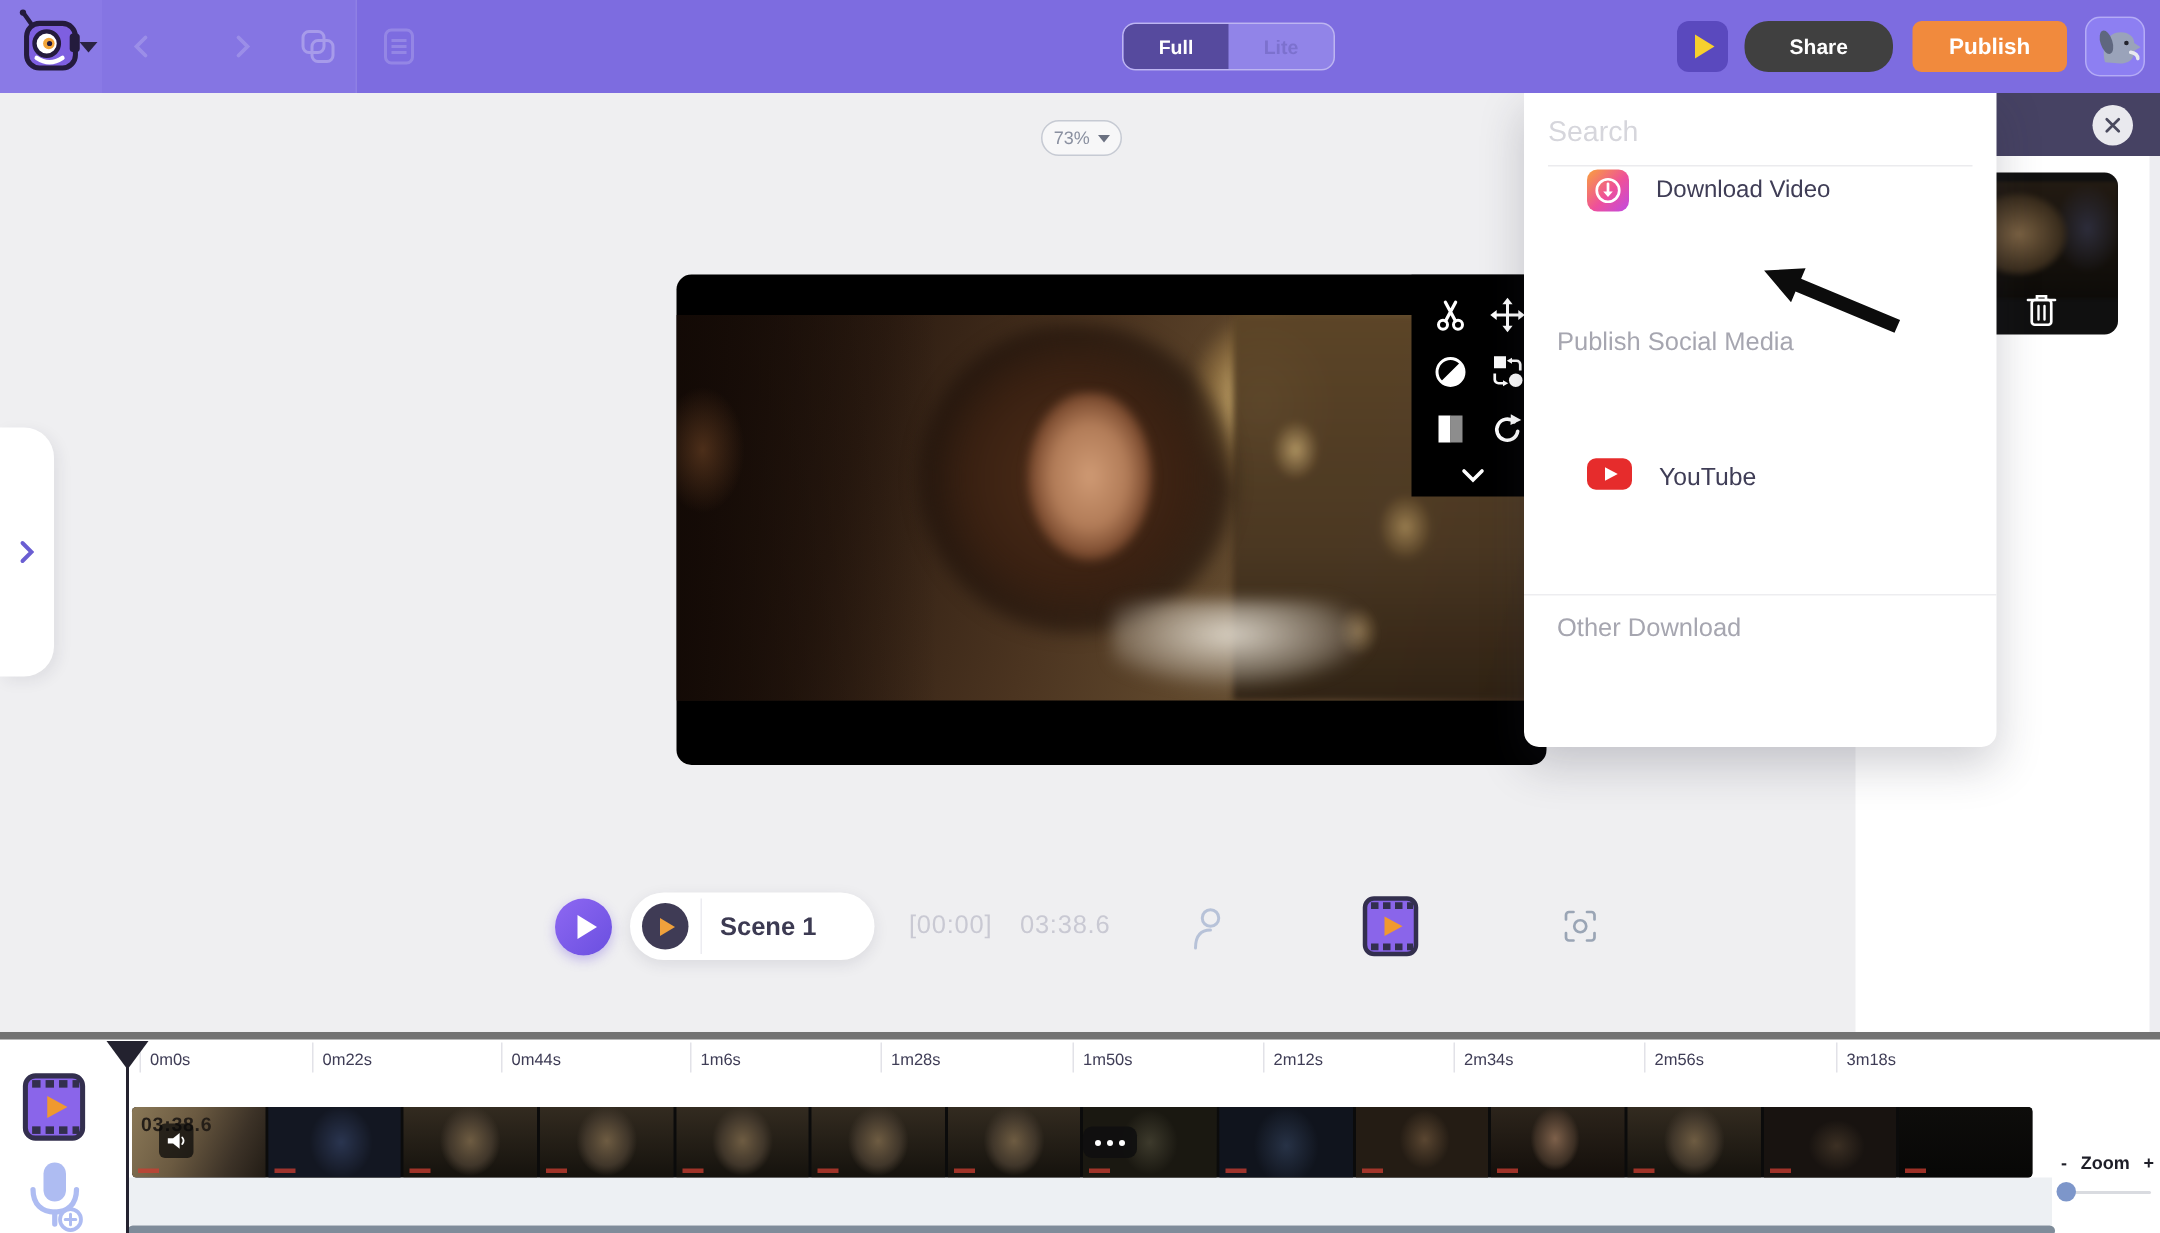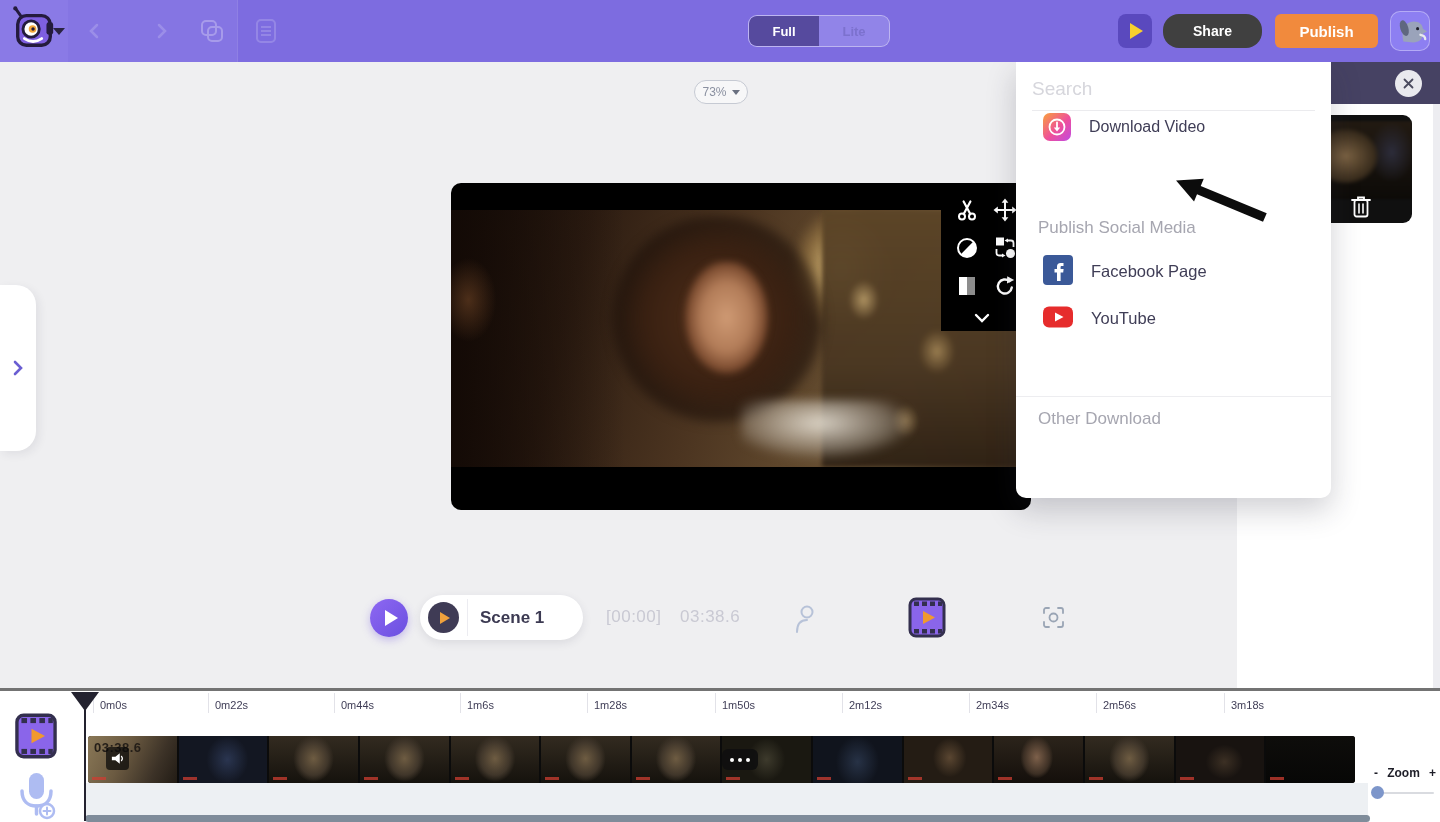--- a/index.html
+++ b/index.html
@@ -71,31 +71,31 @@
   .rp-scroll{right:0;top:42px;width:7px;height:584px;background:#ededf1;}
   .thumb-card{left:73px;top:53px;width:102px;height:108px;background:#101010;border-radius:9px;cursor:pointer;overflow:hidden;}
   .thumb-art{left:0;top:6px;width:100%;height:78px;background:radial-gradient(40px 34px at 35% 45%,#7a6142,#3a2d1d 70%,transparent 85%),radial-gradient(30px 40px at 80% 40%,#2c2c3a,transparent 75%),linear-gradient(180deg,#221a12,#0d0b08);filter:blur(1px);}
   .thumb-trash{left:40px;top:80px;color:#fff;cursor:pointer;}
 
   
   .dropdown{left:1016px;top:62px;width:315px;height:436px;background:#fff;border-radius:0 0 10px 10px;box-shadow:0 12px 30px rgba(40,40,60,.22);z-index:30;}
   .search-wrap{left:16px;top:10px;width:283px;}
   .search-input{width:100%;border:none;outline:none;border-bottom:1px solid #ebebee;font-family:"Liberation Sans",sans-serif;font-size:19px;color:#3f3d56;padding:6px 0 10px 0;background:transparent;}
   .search-input::placeholder{color:#d6d6dc;}
-  .menu-item{left:1px;width:327px;height:50px;display:flex;align-items:center;padding-left:26px;box-sizing:border-box;cursor:pointer;}
+  .menu-item{left:16px;width:327px;height:50px;display:flex;align-items:center;padding-left:26px;box-sizing:border-box;cursor:pointer;}
   .menu-item.active{background:#f2f2f4;border-left:4px solid #f0a63d;padding-left:22px;}
   .mi-label{margin-left:18px;font-size:16px;color:#3f3d56;}
   .sec-label{left:22px;font-size:17px;color:#a6a6b0;}
   .menu-div{left:0;width:315px;height:1px;background:#ededf0;}
   .ic-dl{width:28px;height:28px;border-radius:7px;flex:none;}
   .soc-item{height:47px;}
   .cursor-arrow{left:158px;top:110px;width:95px;height:54px;z-index:5;pointer-events:none;}
 
   
-  .timeline{left:0;top:688px;width:1440px;height:134px;background:#fff;border-top:3px solid #737373;box-sizing:border-box;z-index:20;}
+  .timeline{left:0;top:688px;width:1440px;height:134px;background:#fff;border-top:5px solid #737373;box-sizing:border-box;z-index:20;}
   .tick{top:2px;width:1px;height:20px;background:#e2e2e8;}
   .rlabel{top:8px;font-size:11px;color:#3f3d56;}
   .ph-tri{left:71px;top:1px;width:0;height:0;border-left:14px solid transparent;border-right:14px solid transparent;border-top:19px solid #23222f;cursor:grab;z-index:8;}
   .ph-line{left:84px;top:1px;width:2px;height:129px;background:#23222f;z-index:8;}
   .track-ic{cursor:pointer;}
   .strip{left:88px;top:45px;width:1267px;height:47px;background:#0b0b0b;border-radius:3px;display:flex;gap:2px;overflow:hidden;cursor:pointer;z-index:2;}
   .fr{flex:1;position:relative;background:linear-gradient(180deg,#2a241c,#191411);}
   .fr::after{content:"";position:absolute;left:4px;bottom:3px;width:14px;height:3px;background:rgba(205,62,50,.75);}
   .fr:nth-child(1){background:linear-gradient(115deg,#8a7857 0%,#6b5a41 40%,#3c3227 75%,#221c15 100%);}
   .fr:nth-child(2){background:radial-gradient(30px 34px at 55% 50%,#2a3550,#131722 70%),linear-gradient(180deg,#10131c,#0a0c12);}
@@ -327,29 +327,20 @@
           <path d="M10 5.5 v6" stroke="#fff" stroke-width="1.8" stroke-linecap="round"></path>
           <polygon points="6.8,10.6 13.2,10.6 10,14.4" fill="#fff"></polygon>
         </svg>
       </span>
       <span class="mi-label">Download Video</span>
     </div>
     <svg class="abs cursor-arrow" viewBox="0 0 92 52">
       <polygon points="2,8 28.8,6.4 25.9,13.3 89.8,39.9 86.2,48.1 22.3,21.5 19.4,28.4" fill="#0c0c0c"></polygon>
     </svg>
     <div class="abs sec-label" style="top:156px;">Publish Social Media</div>
-    <div class="abs menu-item soc-item" style="top:186px;">
-      <span>
-        <svg width="30" height="30" viewBox="0 0 30 30">
-          <rect width="30" height="30" rx="4" fill="#3b5998"></rect>
-          <path d="M20.5 8 h-3 c-2.2 0-3.5 1.3-3.5 3.6 V14 h-2.5 v3.4 H14 V26 h3.6 v-8.6 h2.6 l.4-3.4 h-3 v-1.8 c0-.9.3-1.2 1.2-1.2 h1.7 z" fill="#fff"></path>
-        </svg>
-      </span>
-      <span class="mi-label" style="font-size:16.5px;">Facebook Page</span>
-    </div>
     <div class="abs menu-item soc-item" style="top:233px;">
       <span>
         <svg width="30" height="30" viewBox="0 0 30 30">
           <rect x="0" y="4.5" width="30" height="21" rx="6" fill="#e62c2c"></rect>
           <polygon points="12,10.5 20.5,15 12,19.5" fill="#fff"></polygon>
         </svg>
       </span>
       <span class="mi-label" style="font-size:16.5px;">YouTube</span>
     </div>
     <div class="abs menu-div" style="top:334px;"></div>

